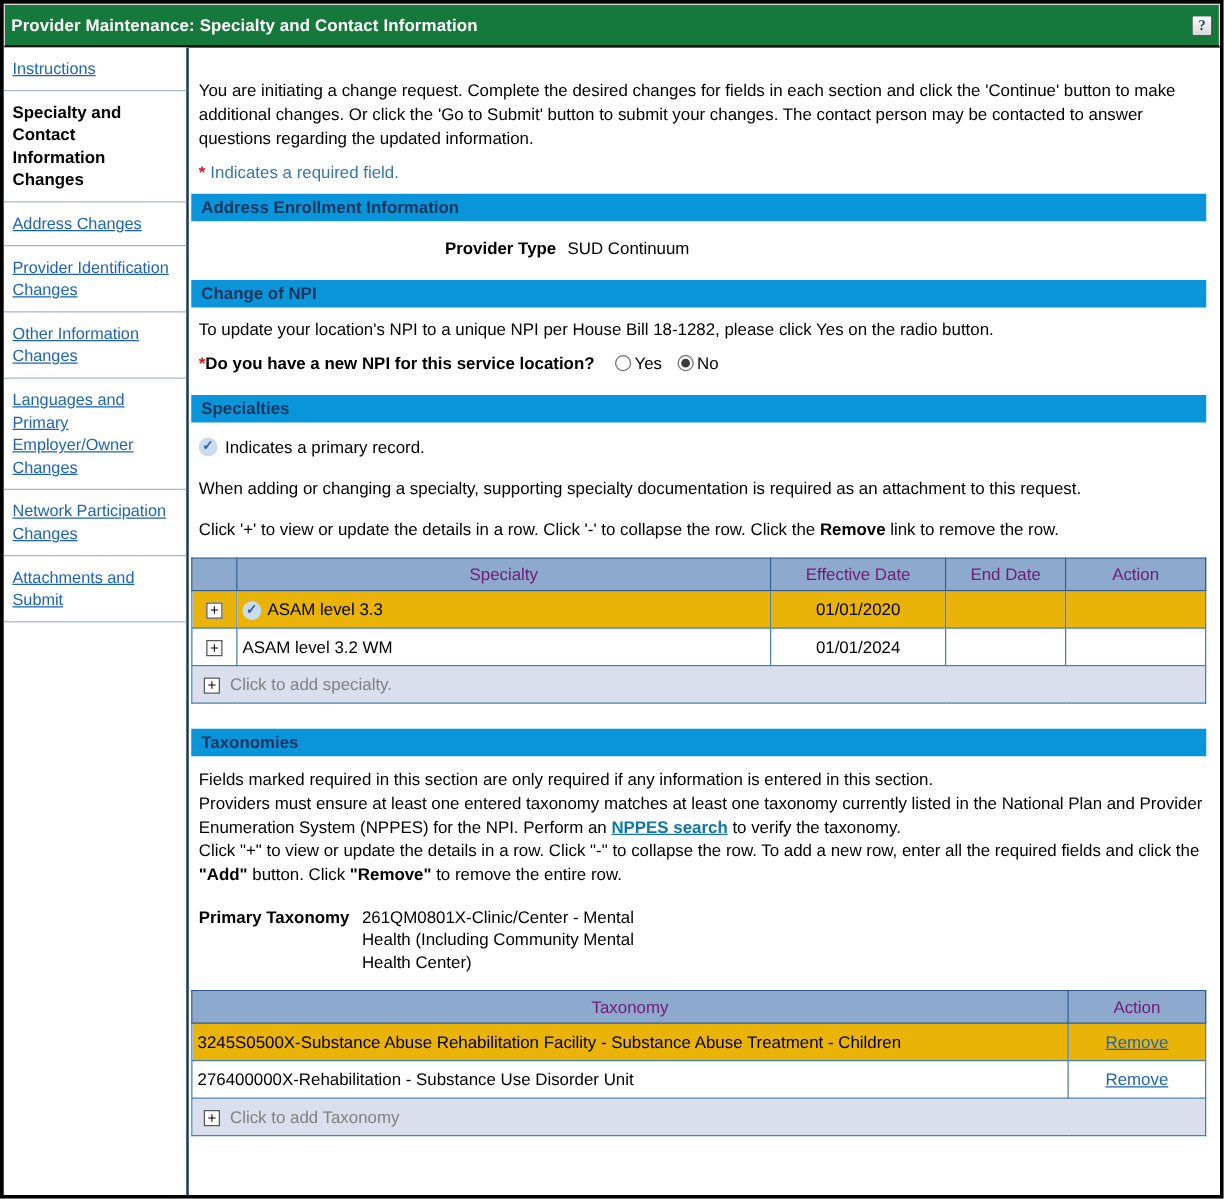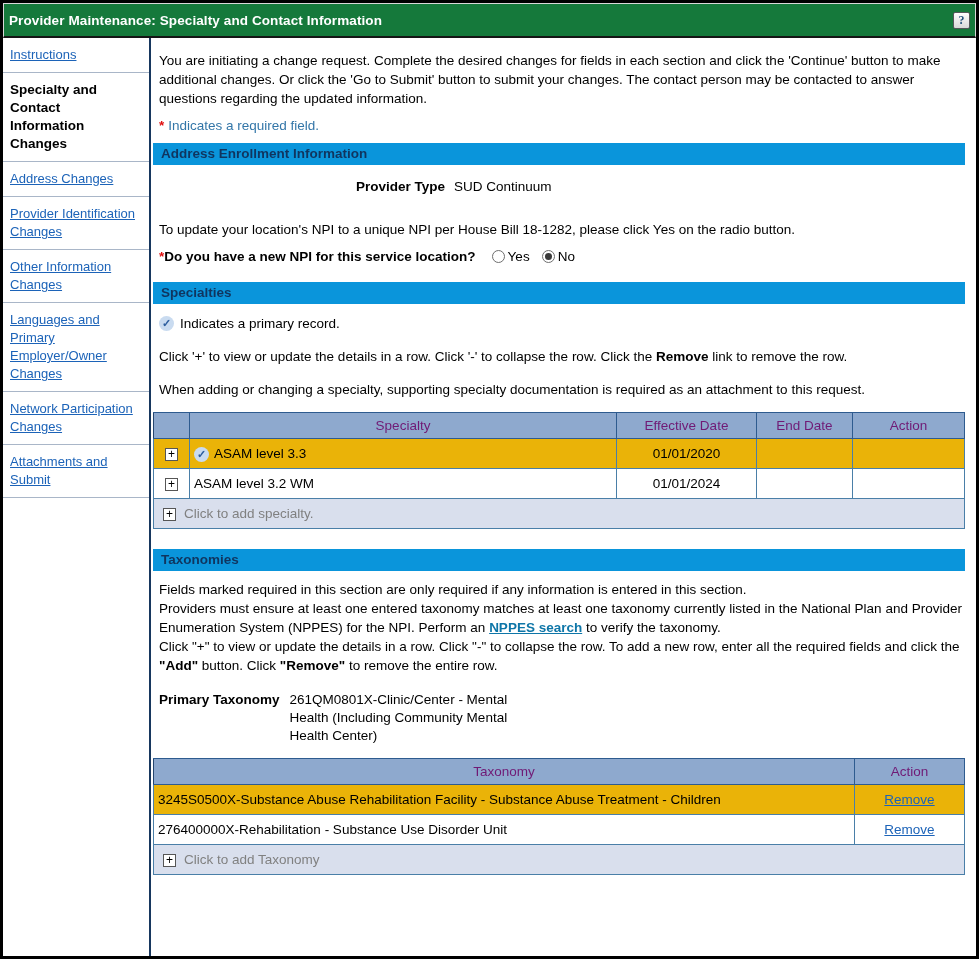--- a/index.html
+++ b/index.html
@@ -20,21 +20,21 @@
               font-family:"Liberation Serif", serif; }
 
   
   .body-wrap { flex:1; display:flex; min-height:0; }
 
   .sidebar { width:148px; flex:0 0 148px; border-right:2px solid #17375E; background:#fff; }
   .nav-item { display:block; padding:8px 14px 8px 7px; border-bottom:1px solid #A9B6C8;
               font-size:13px; line-height:18px; color:#1C63B8; text-decoration:underline; cursor:pointer; }
   .nav-item.active { color:#000; font-weight:bold; text-decoration:none; cursor:default; font-size:13.5px; }
 
-  .content { flex:1; padding:12px 11px 0 2px; overflow:hidden; font-size:13.5px; color:#000; }
+  .content { flex:1; padding:24px 11px 0 2px; overflow:hidden; font-size:13.5px; color:#000; }
   .content .txt { line-height:19px; margin-left:6px; }
 
   .intro { margin-top:1px; }
   .req-note { margin-top:8px; color:#3376A8; }
   .req-note .star { color:#E01010; font-weight:bold; margin-right:4px; }
 
   .section-header { background:#0A95DB; color:#10355F; font-weight:bold; font-size:13.5px;
                     padding:3px 8px; line-height:16px; }
   .sh-enroll { margin-top:8px; }
   .sh-npi { margin-top:0; }
@@ -125,20 +125,21 @@
       </div>
 
       <div class="section-header sh-enroll">Address Enrollment Information</div>
       <div class="fields">
         <div class="field-row">
           <span class="field-label">Provider Type</span>
           <span class="field-value">SUD Continuum</span>
         </div>
       </div>
 
+      <div class="section-header sh-npi">Change of NPI</div>
       <div class="txt npi-intro">To update your location's NPI to a unique NPI per House Bill 18-1282, please click Yes on the radio button.</div>
       <div class="npi-question">
         <span class="star">*</span>
           <span class="q-bold">Do you have a new NPI for this service location?</span>
         <span class="radio-group">
           <span class="radio-opt">
             <span class="radio"></span>
             <span>Yes</span>
           </span>
           <span class="radio-opt">
@@ -146,24 +147,24 @@
             <span>No</span>
           </span>
         </span>
       </div>
 
       <div class="section-header sh-spec">Specialties</div>
       <div class="primary-note">
         <span class="check-icon"></span>
         <span>Indicates a primary record.</span>
       </div>
+      <div class="txt doc-note">When adding or changing a specialty, supporting specialty documentation is required as an attachment to this request.</div>
       <div class="txt spec-help">
         <span>Click '+' to view or update the details in a row. Click '-' to collapse the row. Click the </span><span class="bold">Remove</span><span> link to remove the row.</span>
       </div>
-      <div class="txt doc-note">When adding or changing a specialty, supporting specialty documentation is required as an attachment to this request.</div>
 
       <table class="grid">
         <colgroup>
             <col style="width:36px">
             <col>
             <col style="width:140px">
             <col style="width:96px">
             <col style="width:112px">
           </colgroup>
         <thead>

